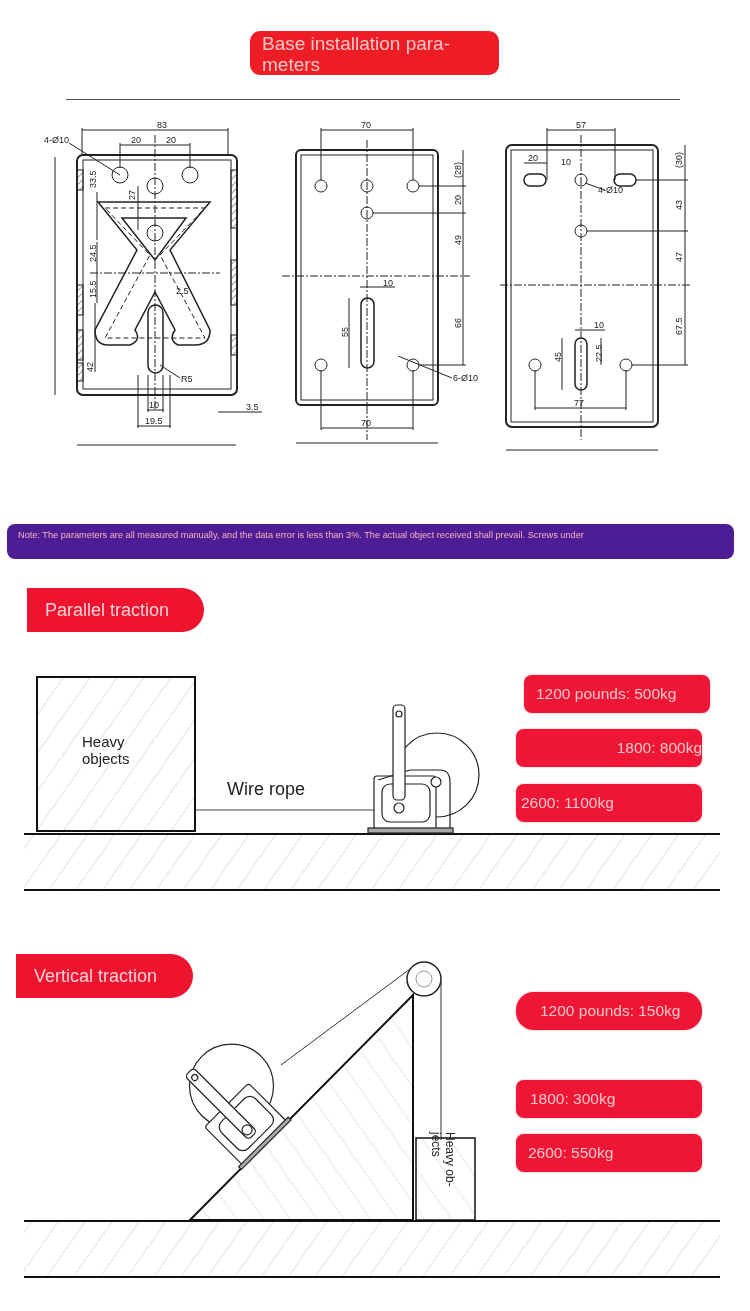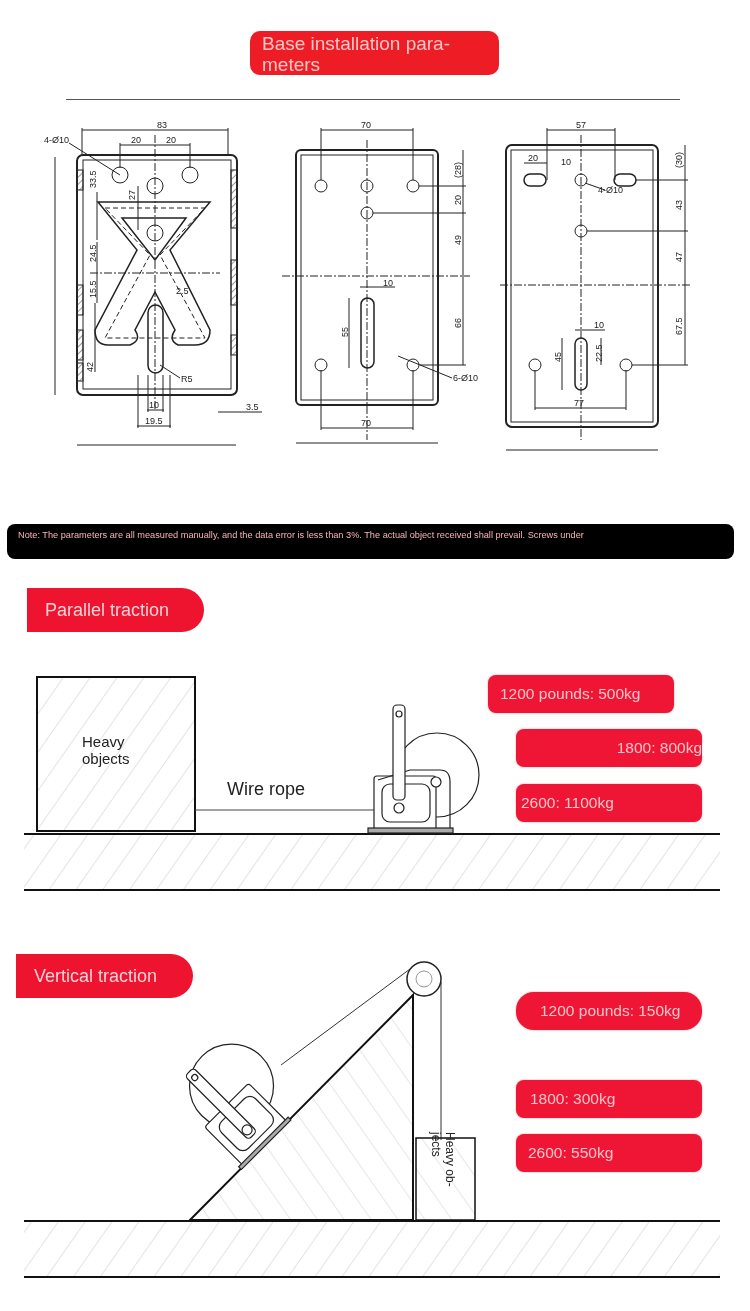--- a/index.html
+++ b/index.html
@@ -4,21 +4,21 @@
 <style>
   html, body { margin:0; padding:0; background:#ffffff; }
   body { width:750px; height:1311px; position:relative; overflow:hidden; font-family:"Liberation Sans", sans-serif; }
   .abs { position:absolute; }
   .title-pill {
     left:250px; top:31px; width:249px; height:44px; background:#ee1c25; border-radius:10px;
     color:#f7c6c6; font-size:19px; line-height:21px; padding:2px 12px 0 12px; box-sizing:border-box;
   }
   .hr { left:66px; top:99px; width:614px; height:1px; background:#555; }
   .note {
-    left:7px; top:524px; width:727px; height:35px; background:#000000; border-radius:8px;
+    left:7px; top:524px; width:727px; height:35px; background:#4c1d95; border-radius:8px;
     color:#f9b4bc; font-size:9.2px; line-height:11px; padding:6px 0 0 11px; box-sizing:border-box;
   }
   .section-pill {
     height:44px; background:#ee1430; border-radius:0 22px 22px 0;
     color:#fbd3d6; font-size:18px; line-height:44px; padding-left:18px; box-sizing:border-box;
   }
   .cap-pill {
     width:186px; height:38px; background:#ee1634; border-radius:8px;
     color:#fbc5cb; font-size:15.5px; line-height:38px; box-sizing:border-box;
     box-shadow:0 0 2px rgba(200,0,20,0.4);
@@ -221,21 +221,21 @@
     <circle cx="399" cy="714" r="3"></circle>
     <circle cx="399" cy="808" r="5"></circle>
     <circle cx="436" cy="782" r="5"></circle>
     <rect x="368" y="828" width="85" height="5" fill="#aaa"></rect>
   </g>
   <text x="82" y="747" font-size="15" fill="#222">Heavy</text>
   <text x="82" y="764" font-size="15" fill="#222">objects</text>
   <text x="227" y="795" font-size="18" fill="#222">Wire rope</text>
 </svg>
 
-<div class="abs cap-pill" style="left:488px;top:675px;padding-left:12px;">1200 pounds: 500kg</div>
+<div class="abs cap-pill" style="left:524px;top:675px;padding-left:12px;">1200 pounds: 500kg</div>
 <div class="abs cap-pill" style="left:516px;top:729px;padding-left:14px;text-align:right;">1800: 800kg</div>
 <div class="abs cap-pill" style="left:516px;top:784px;padding-left:5px;">2600: 1100kg</div>
 
 <div class="abs section-pill" style="left:16px;top:954px;width:177px;">Vertical traction</div>
 
 <svg class="abs" style="left:0;top:950px" width="750" height="340" viewBox="0 950 750 340">
   <defs>
     <pattern id="groundHatch2" width="22" height="22" patternUnits="userSpaceOnUse" patternTransform="rotate(35)">
       <line x1="0" y1="0" x2="0" y2="22" stroke="#c8c8c8" stroke-width="1"></line>
     </pattern>

